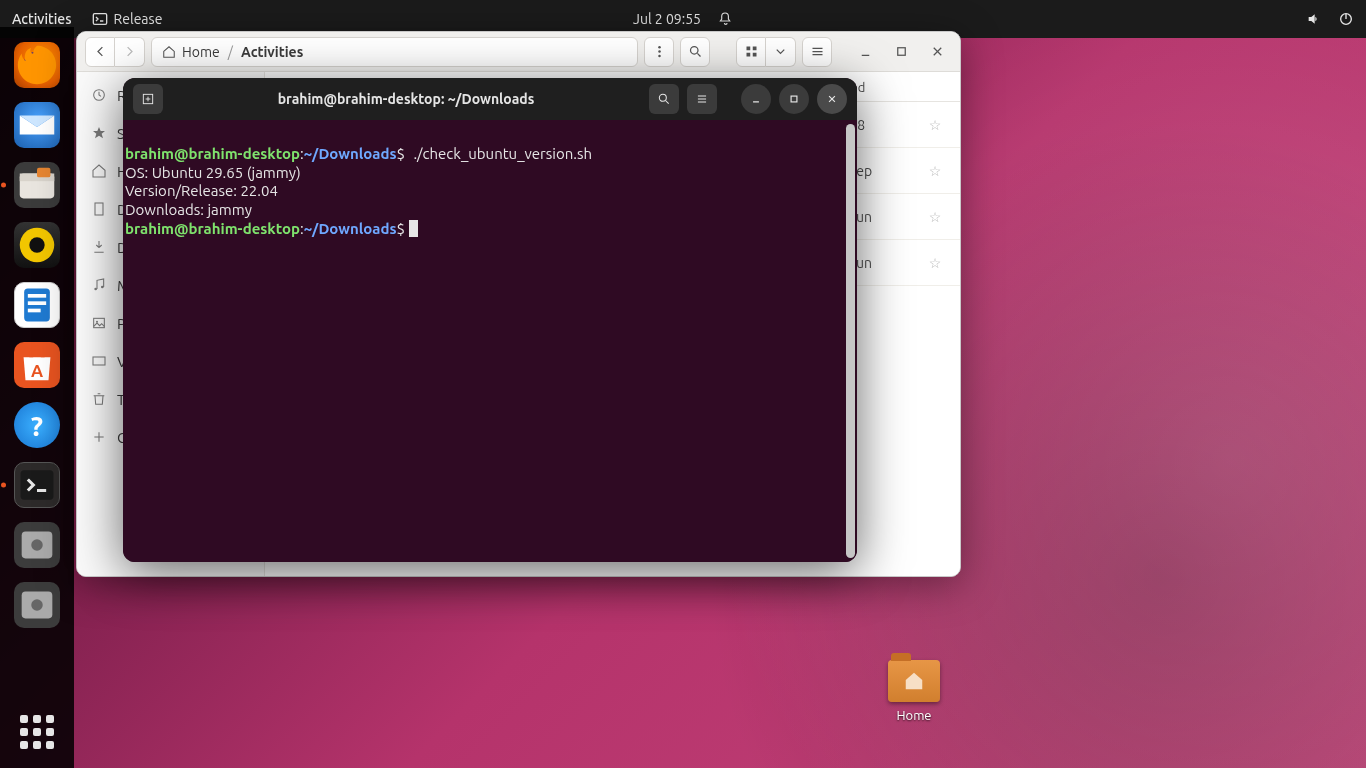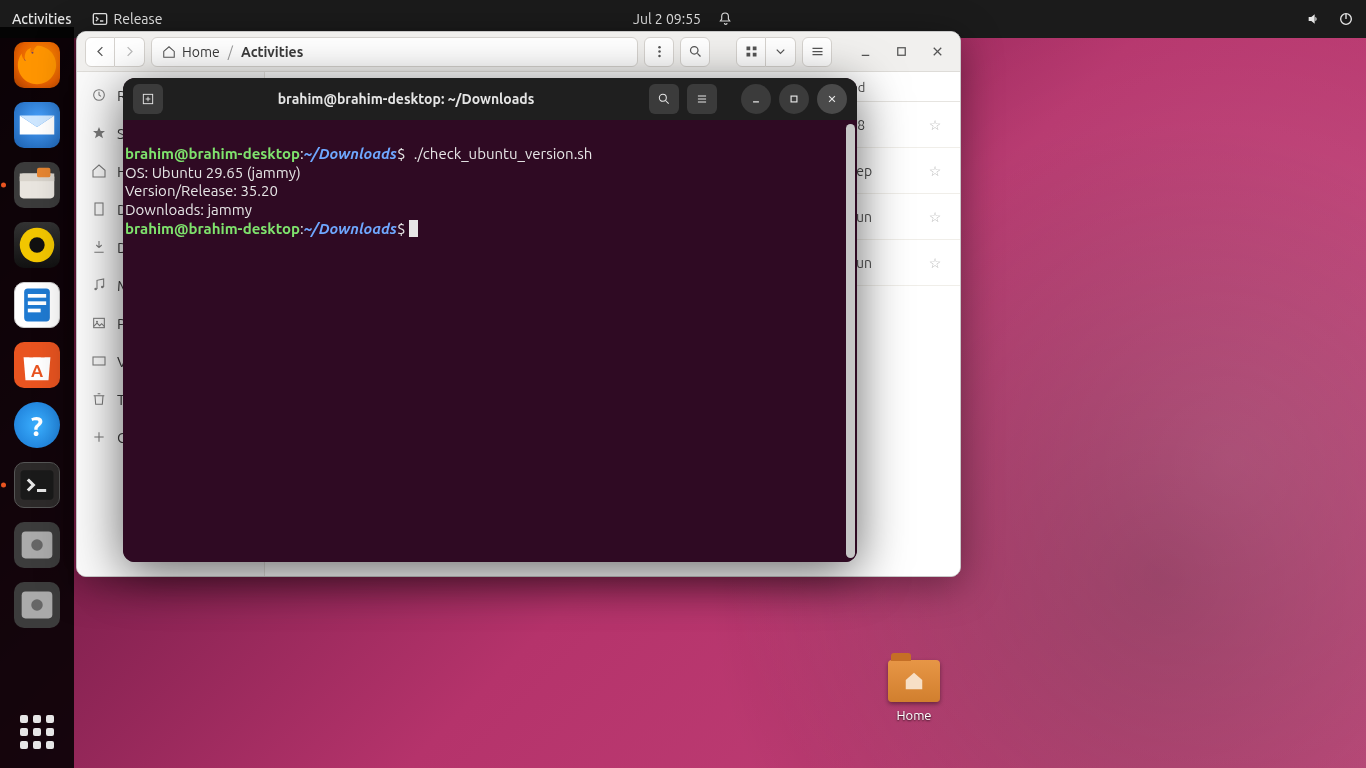--- a/index.html
+++ b/index.html
@@ -121,21 +121,21 @@
     flex:1; background:#2f0a23;
     font-family:"Ubuntu Mono","DejaVu Sans Mono",Consolas,monospace;
     font-size:15px; line-height:1.25; padding:6px 6px 0 2px; color:#e6e6e6;
     position:relative; white-space:pre;
   }
   .term-body .scroll {
     position:absolute; right:2px; top:4px; width:9px; height:calc(100% - 8px);
     background:#c6c6c6; border-radius:5px;
   }
   .pr-user { color:#7fe36d; font-weight:bold; }
-  .pr-path { color:#6fa8ff; font-weight:bold;font-style:italic; }
+  .pr-path { color:#6fa8ff; font-weight:bold; }
   .pr-doll { color:#e6e6e6; }
   .cursor  {
     display:inline-block; width:9px; height:17px; background:#e6e6e6;
     vertical-align:text-bottom; margin-left:4px;
   }
 
   
   .desktop-icon {
     position:absolute; top:660px; left:880px; width:68px; text-align:center;
     color:#fff; font-size:13px; text-shadow:0 1px 2px rgba(0,0,0,0.8);
@@ -499,21 +499,21 @@
     <div class="tbtn round" style="background:#4a4a4a;">
         <svg viewBox="0 0 24 24">
           <line x1="7" y1="7" x2="17" y2="17" stroke="#e6e6e6" stroke-width="2"></line>
           <line x1="17" y1="7" x2="7" y2="17" stroke="#e6e6e6" stroke-width="2"></line>
         </svg>
       </div>
   </div>
   <div class="term-body">
 <span class="pr-user">brahim@brahim-desktop</span><span>:</span><span class="pr-path">~/Downloads</span><span class="pr-doll">$</span> <span>./check_ubuntu_version.sh</span>
 <span>OS: Ubuntu 29.65 (jammy)</span>
-<span>Version/Release: 35.20</span>
+<span>Version/Release: 22.04</span>
 <span>Downloads: jammy</span>
 <span class="pr-user">brahim@brahim-desktop</span><span>:</span><span class="pr-path">~/Downloads</span><span class="pr-doll">$</span><span class="cursor"></span>
     <div class="scroll"></div>
   </div>
 </div>
 
 <div class="desktop-icon">
   <div class="folder">
     <svg viewBox="0 0 24 24">
         <path d="M3 11l9-8 9 8v10H3z"></path>

